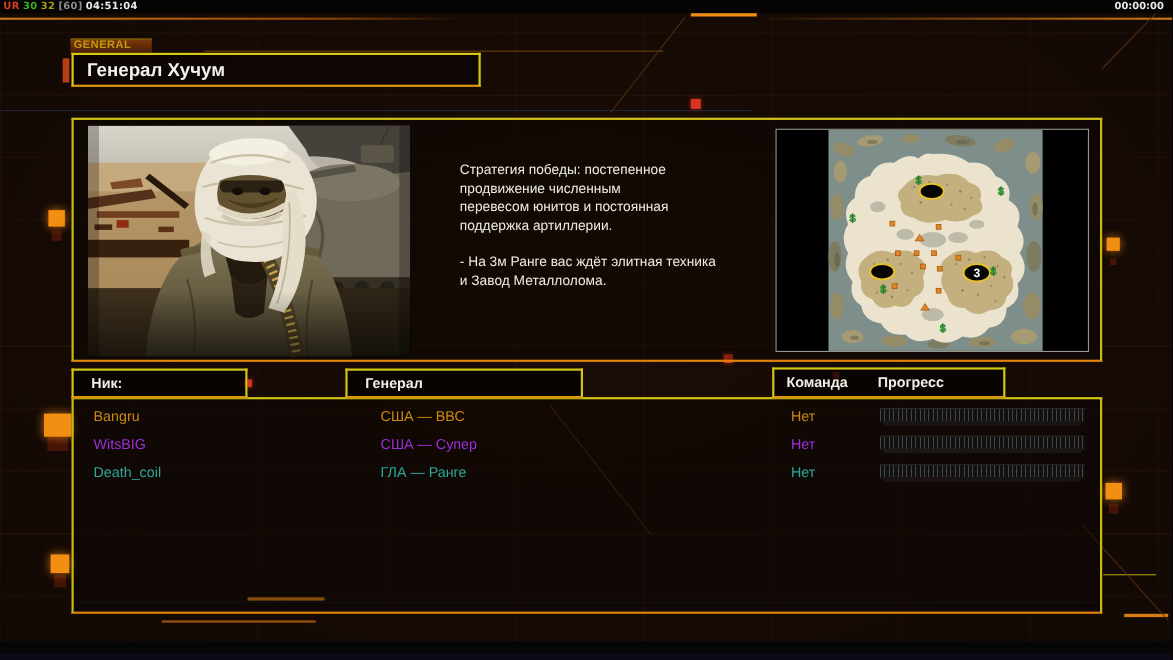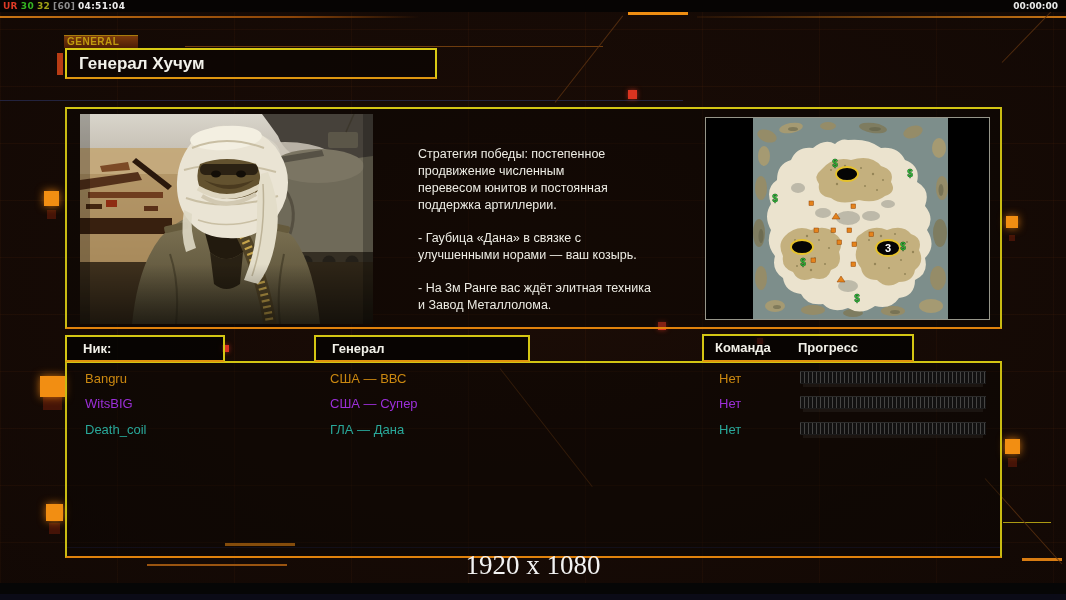--- a/index.html
+++ b/index.html
@@ -48,21 +48,21 @@
     background:rgba(4,2,1,.78);color:#f1f0e8;font-weight:bold;font-size:13px;line-height:23px;}
   .hdr-nick{left:65px;top:335px;width:160px;height:27px;padding-left:16px;}
   .hdr-general{left:314px;top:335px;width:216px;height:27px;padding-left:16px;}
   .hdr-team{left:702px;top:334px;width:212px;height:28px;line-height:24px;}
   .hdr-team .lbl-team{position:absolute;left:11px;}
   .hdr-team .lbl-prog{position:absolute;left:94px;}
   
   .prow{position:absolute;left:0;width:933px;height:24px;font-size:13px;line-height:24px;}
   .prow .cell{position:absolute;}
   .c-nick{left:18px;}
-  .c-gen{left:263px;}
+  .c-gen{left:279px;}
   .c-team{left:652px;}
   .pbar{position:absolute;left:733px;top:4px;width:186px;height:11px;
     background:repeating-linear-gradient(90deg,#4c4c4c 0,#4c4c4c 1px,#131313 1px,#131313 4px);
     border-top:1px solid #303030;border-bottom:1px solid #1e1e1e;
     box-shadow:0 6px 0 -3px rgba(110,110,110,.15);opacity:.9;}
   
   .footer-res{left:0;top:550px;width:1066px;text-align:center;color:#f2f2f2;
     font-family:"Liberation Serif",serif;font-size:27px;}
 </style>
 </head>
@@ -184,22 +184,20 @@
       <rect x="0" y="0" width="10" height="210" fill="#000" opacity=".25"></rect>
       <rect x="283" y="0" width="10" height="210" fill="#000" opacity=".25"></rect>
     </svg>
   </div>
 
   <div class="abs briefing">
     <p>Стратегия победы: постепенное
 продвижение численным
 перевесом юнитов и постоянная
 поддержка артиллерии.</p>
-    <p>- Гаубица «Дана» в связке с
-улучшенными норами — ваш козырь.</p>
     <p>- На 3м Ранге вас ждёт элитная техника
 и Завод Металлолома.</p>
   </div>
 
   <div class="abs mapframe">
     <svg width="195" height="201" viewBox="0 0 195 201">
       <rect x="0" y="0" width="195" height="201" fill="#7d8e8b"></rect>
       <g fill="#958c68">
         <ellipse cx="14" cy="18" rx="10" ry="6" transform="rotate(20 14 18)"></ellipse>
         <ellipse cx="38" cy="10" rx="12" ry="5" transform="rotate(-10 38 10)" fill="#a59a72"></ellipse>
@@ -310,28 +308,27 @@
       <div class="pbar"></div>
     </div>
     <div class="prow" style="top:29px;">
       <span class="cell c-nick" style="color: rgb(155, 47, 216);">WitsBIG</span>
       <span class="cell c-gen" style="color: rgb(155, 47, 216); text-align: right;">США — Супер</span>
       <span class="cell c-team" style="color: rgb(155, 47, 216);">Нет</span>
       <div class="pbar"></div>
     </div>
     <div class="prow" style="top:55px;">
       <span class="cell c-nick" style="color: rgb(41, 168, 154);">Death_coil</span>
-      <span class="cell c-gen" style="color: rgb(41, 168, 154);">ГЛА — Дана</span>
+      <span class="cell c-gen" style="color: rgb(41, 168, 154);">ГЛА — Ранге</span>
       <span class="cell c-team" style="color: rgb(41, 168, 154);">Нет</span>
       <div class="pbar"></div>
     </div>
   </div>
 
   <div class="hdr-box hdr-nick">Ник:</div>
   <div class="hdr-box hdr-team">
     <span class="lbl-team">Команда</span>
     <span class="lbl-prog">Прогресс</span>
   </div>
   <div class="hdr-box hdr-general">Генерал</div>
 
-  <div class="abs footer-res">1920 x 1080</div>
 
 </div>
 
 </body></html>

